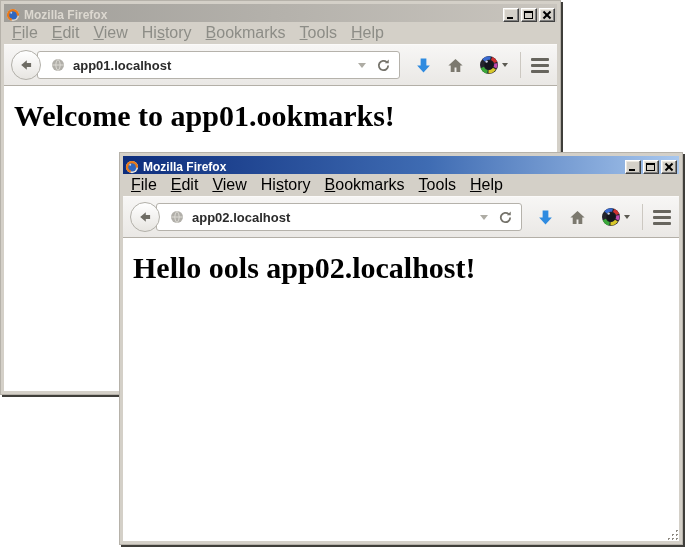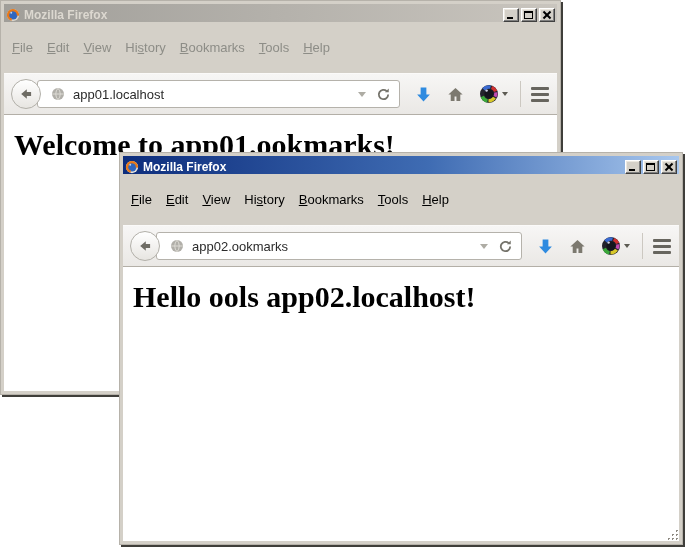--- a/index.html
+++ b/index.html
@@ -40,32 +40,33 @@
   .g-max { position:absolute; left:2px; top:2px; width:9px; height:8px; border:1px solid #000; border-top-width:2px; }
   .g-close { position:absolute; inset:0; }
   .g-close::before,.g-close::after {
     content:""; position:absolute; left:2px; top:5px; width:10px; height:2px; background:#000;
   }
   .g-close::before { transform: rotate(45deg); }
   .g-close::after  { transform: rotate(-45deg); }
 
   .menubar {
     flex: 0 0 21px; display:flex; align-items:center;
-    font-size:13px; padding:16px 1px; background:#d4d0c8; color:#000;
+    font-size:16px; padding:0 1px; background:#d4d0c8; color:#000;
   }
   .window.back .menubar { color:#8d8d87; }
   .menu-item { padding: 2px 7px; white-space:nowrap; }
   .menu-item u { text-decoration: underline; }
 
   .navbar {
     flex: 0 0 42px; display:flex; align-items:center;
     background: linear-gradient(#f7f6f5,#eae8e5);
     border-top: 1px solid #fbfaf9;
     border-bottom: 1px solid #b3afa7;
     padding: 0 8px 0 7px;
+    font-weight: bold;
   }
   .back-btn {
     flex:0 0 30px; width:30px; height:30px; border-radius:50%;
     border:1px solid #b2b0a9; background: linear-gradient(#ffffff,#e7e5e1);
     display:flex; align-items:center; justify-content:center; z-index:2;
   }
   .urlbar {
     flex:1; height:28px; margin-left:-4px;
     background:#fff; border:1px solid #b5b2ab; border-radius:3px;
     display:flex; align-items:center; padding:0 8px 0 12px; min-width:0;
@@ -219,21 +220,21 @@
       <div class="back-btn">
         <svg width="16" height="16" viewBox="0 0 16 16">
             <path d="M8.8 3.2 3.2 8l5.6 4.8V9.9h4.3V6.1H8.8z" fill="#6e6c64"></path>
           </svg>
       </div>
       <div class="urlbar">
         <svg width="16" height="16" viewBox="0 0 16 16">
           <circle cx="8" cy="8" r="6" fill="#b1afa9"></circle>
           <path d="M2.2 8h11.6M8 2.2a8.6 8.6 0 0 1 0 11.6M8 2.2a8.6 8.6 0 0 0 0 11.6" fill="none" stroke="#dddbd5" stroke-width="1"></path>
         </svg>
-        <span class="url-text">app02.ookmarks</span>
+        <span class="url-text">app02.localhost</span>
         <span class="caret-down"></span>
         <svg width="15" height="15" viewBox="0 0 16 16">
           <path d="M13 8a5 5 0 1 1-1.6-3.7" fill="none" stroke="#75736b" stroke-width="1.9"></path>
           <path d="M13.6 1.6v4h-4z" fill="#75736b"></path>
         </svg>
       </div>
       <div class="tool">
         <svg width="17" height="17" viewBox="0 0 16 16">
             <path d="M5.3 1.5h5.4V8h3.3L8 14.5 2 8h3.3z" fill="#2f8be0"></path>
           </svg>

